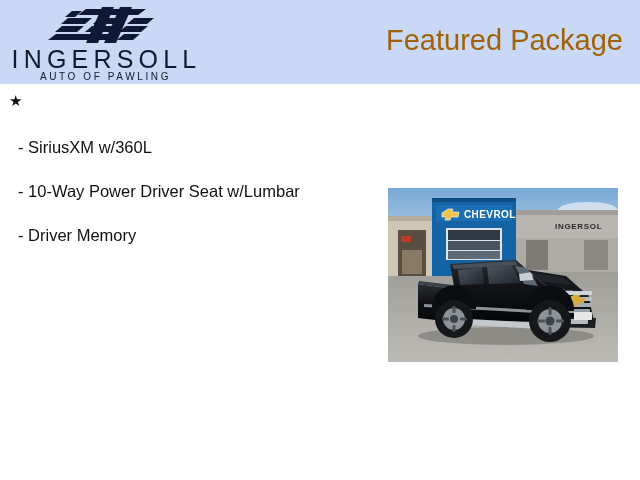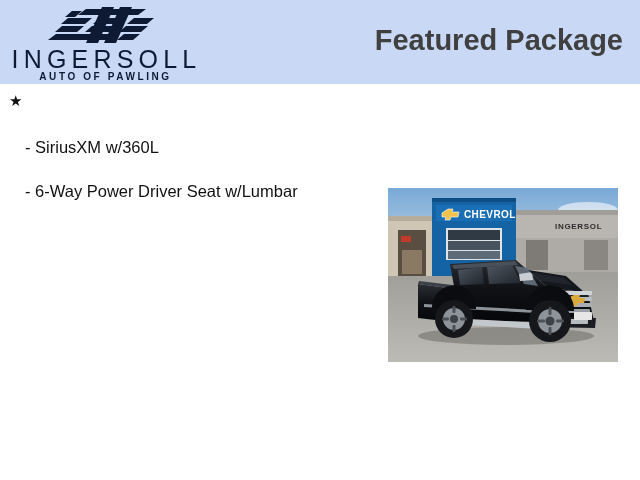--- a/index.html
+++ b/index.html
@@ -53,35 +53,35 @@
     line-height: 26px;
     text-indent: 5px;
   }
   #logo-tagline {
     position: absolute;
     left: 0;
     top: 69px;
     width: 200px;
     text-align: center;
     font-size: 10px;
-    font-weight: bold;
+    font-weight: normal;
     letter-spacing: 2.6px;
     color: #0e1a33;
     line-height: 11px;
     text-indent: 3px;
   }
 
   
   #header-title {
     position: absolute;
     right: 17px;
     top: 24px;
     font-size: 29px;
-    font-weight: bold;
-    color: #404040;
+    font-weight: normal;
+    color: #a16207;
     letter-spacing: 0px;
     white-space: nowrap;
   }
 
   
   #feature-list {
     position: absolute;
     left: 0;
     top: 90px;
     width: 380px;
@@ -98,21 +98,21 @@
     align-items: flex-start;
     margin-bottom: 26px;
   }
   .star-bullet {
     font-size: 15px;
     line-height: 21px;
     margin-right: 9px;
     color: #111111;
   }
   .feature-item.level-sub {
-    padding-left: 25px;
+    padding-left: 18px;
     max-width: 330px;
   }
 </style>
 </head>
 <body>
 
 <div id="header-band"></div>
 
 <div id="dealer-logo">
 
@@ -144,21 +144,22 @@
   <div id="logo-tagline">AUTO OF PAWLING</div>
 </div>
 
 <div id="header-title">Featured Package</div>
 
 <div id="feature-list">
     <div class="feature-item level-top">
       <span class="star-bullet">★</span>
     </div>
     <div class="feature-item level-sub">- SiriusXM w/360L</div>
-    <div class="feature-item level-sub">- 6-Way Power Driver Seat w/Lumbar</div>
+    <div class="feature-item level-sub">- 10-Way Power Driver Seat w/Lumbar</div>
+    <div class="feature-item level-sub">- Driver Memory</div>
   </div>
 
 <div id="vehicle-photo-wrap" style="position:absolute; left:388px; top:188px; width:230px; height:174px; overflow:hidden;">
   <svg width="230" height="174" viewBox="0 0 230 174" xmlns="http://www.w3.org/2000/svg">
     <defs>
       <linearGradient id="skyGrad" x1="0" y1="0" x2="0" y2="1">
         <stop offset="0%" stop-color="#79a9d6"></stop>
         <stop offset="100%" stop-color="#c2d7e8"></stop>
       </linearGradient>
       <linearGradient id="groundGrad" x1="0" y1="0" x2="0" y2="1">

